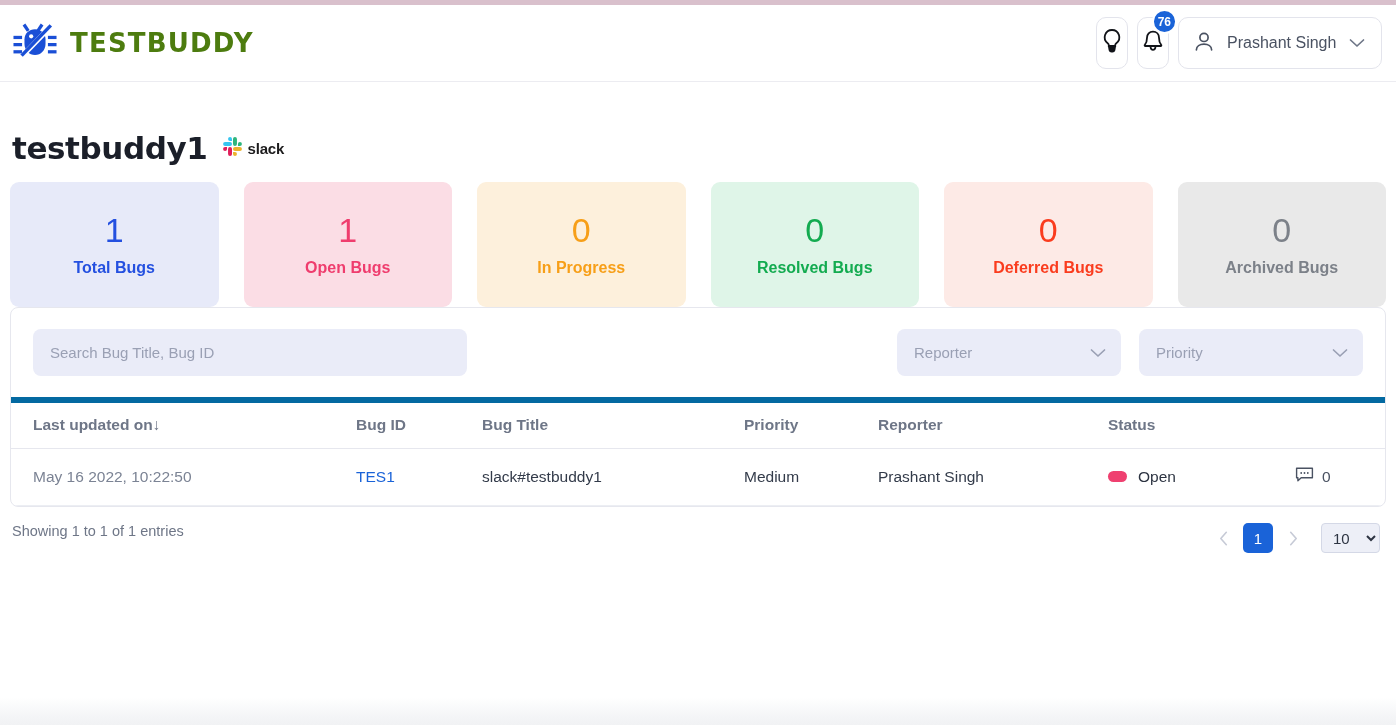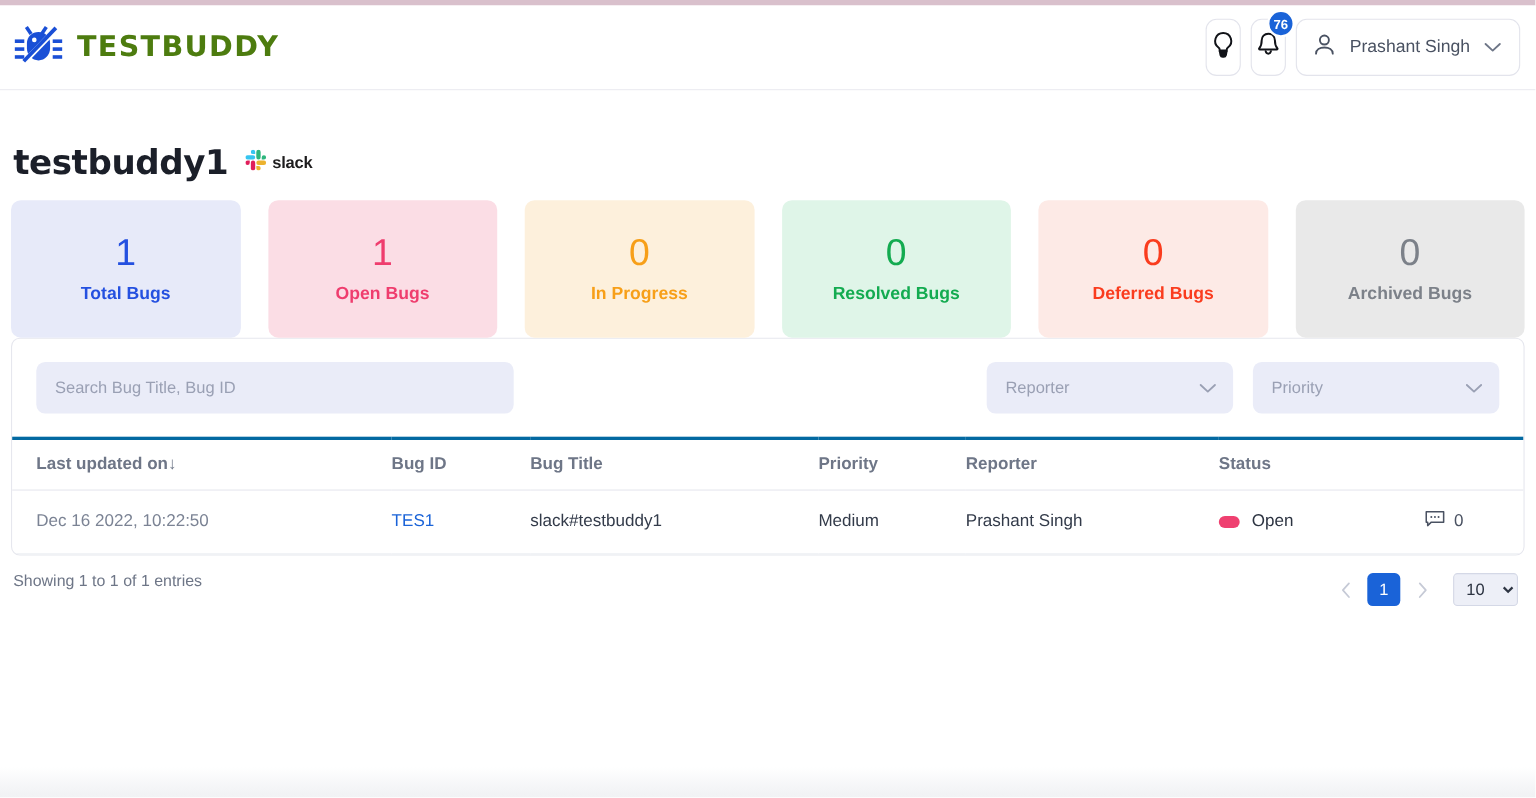--- a/index.html
+++ b/index.html
@@ -151,21 +151,21 @@
   .select-chevron { margin-left: auto; display: flex; }
 
   
   table { width: 100%; border-collapse: collapse; }
   thead th {
     text-align: left;
     font-size: 15.5px;
     font-weight: 700;
     color: #6e7687;
     padding: 13px 0 14px 0;
-    border-top: 3px solid #0369a1;
+    border-top: 6px solid #0369a1;
     border-bottom: 1px solid #e6e7ee;
     white-space: nowrap;
   }
   tbody td {
     font-size: 15.5px;
     color: #333b4a;
     padding: 17px 0 18px 0;
     border-bottom: 1px solid #eceef3;
     white-space: nowrap;
   }
@@ -384,21 +384,21 @@
             </th>
             <th class="c2">Bug ID</th>
             <th class="c3">Bug Title</th>
             <th class="c4">Priority</th>
             <th class="c5">Reporter</th>
             <th class="c6">Status</th>
           </tr>
         </thead>
         <tbody>
           <tr>
-            <td class="c1 cell-muted">Dec 16 2022, 10:22:50</td>
+            <td class="c1 cell-muted">May 16 2022, 10:22:50</td>
             <td class="c2 cell-link">TES1</td>
             <td class="c3">slack#testbuddy1</td>
             <td class="c4">Medium</td>
             <td class="c5">Prashant Singh</td>
             <td class="c6">
               <div class="status-cell">
                 <span class="status-pill" style="background: rgb(239, 64, 112);"></span>
                 <span class="status-text">Open</span>
                 <span class="comment-wrap">
                   <span>

